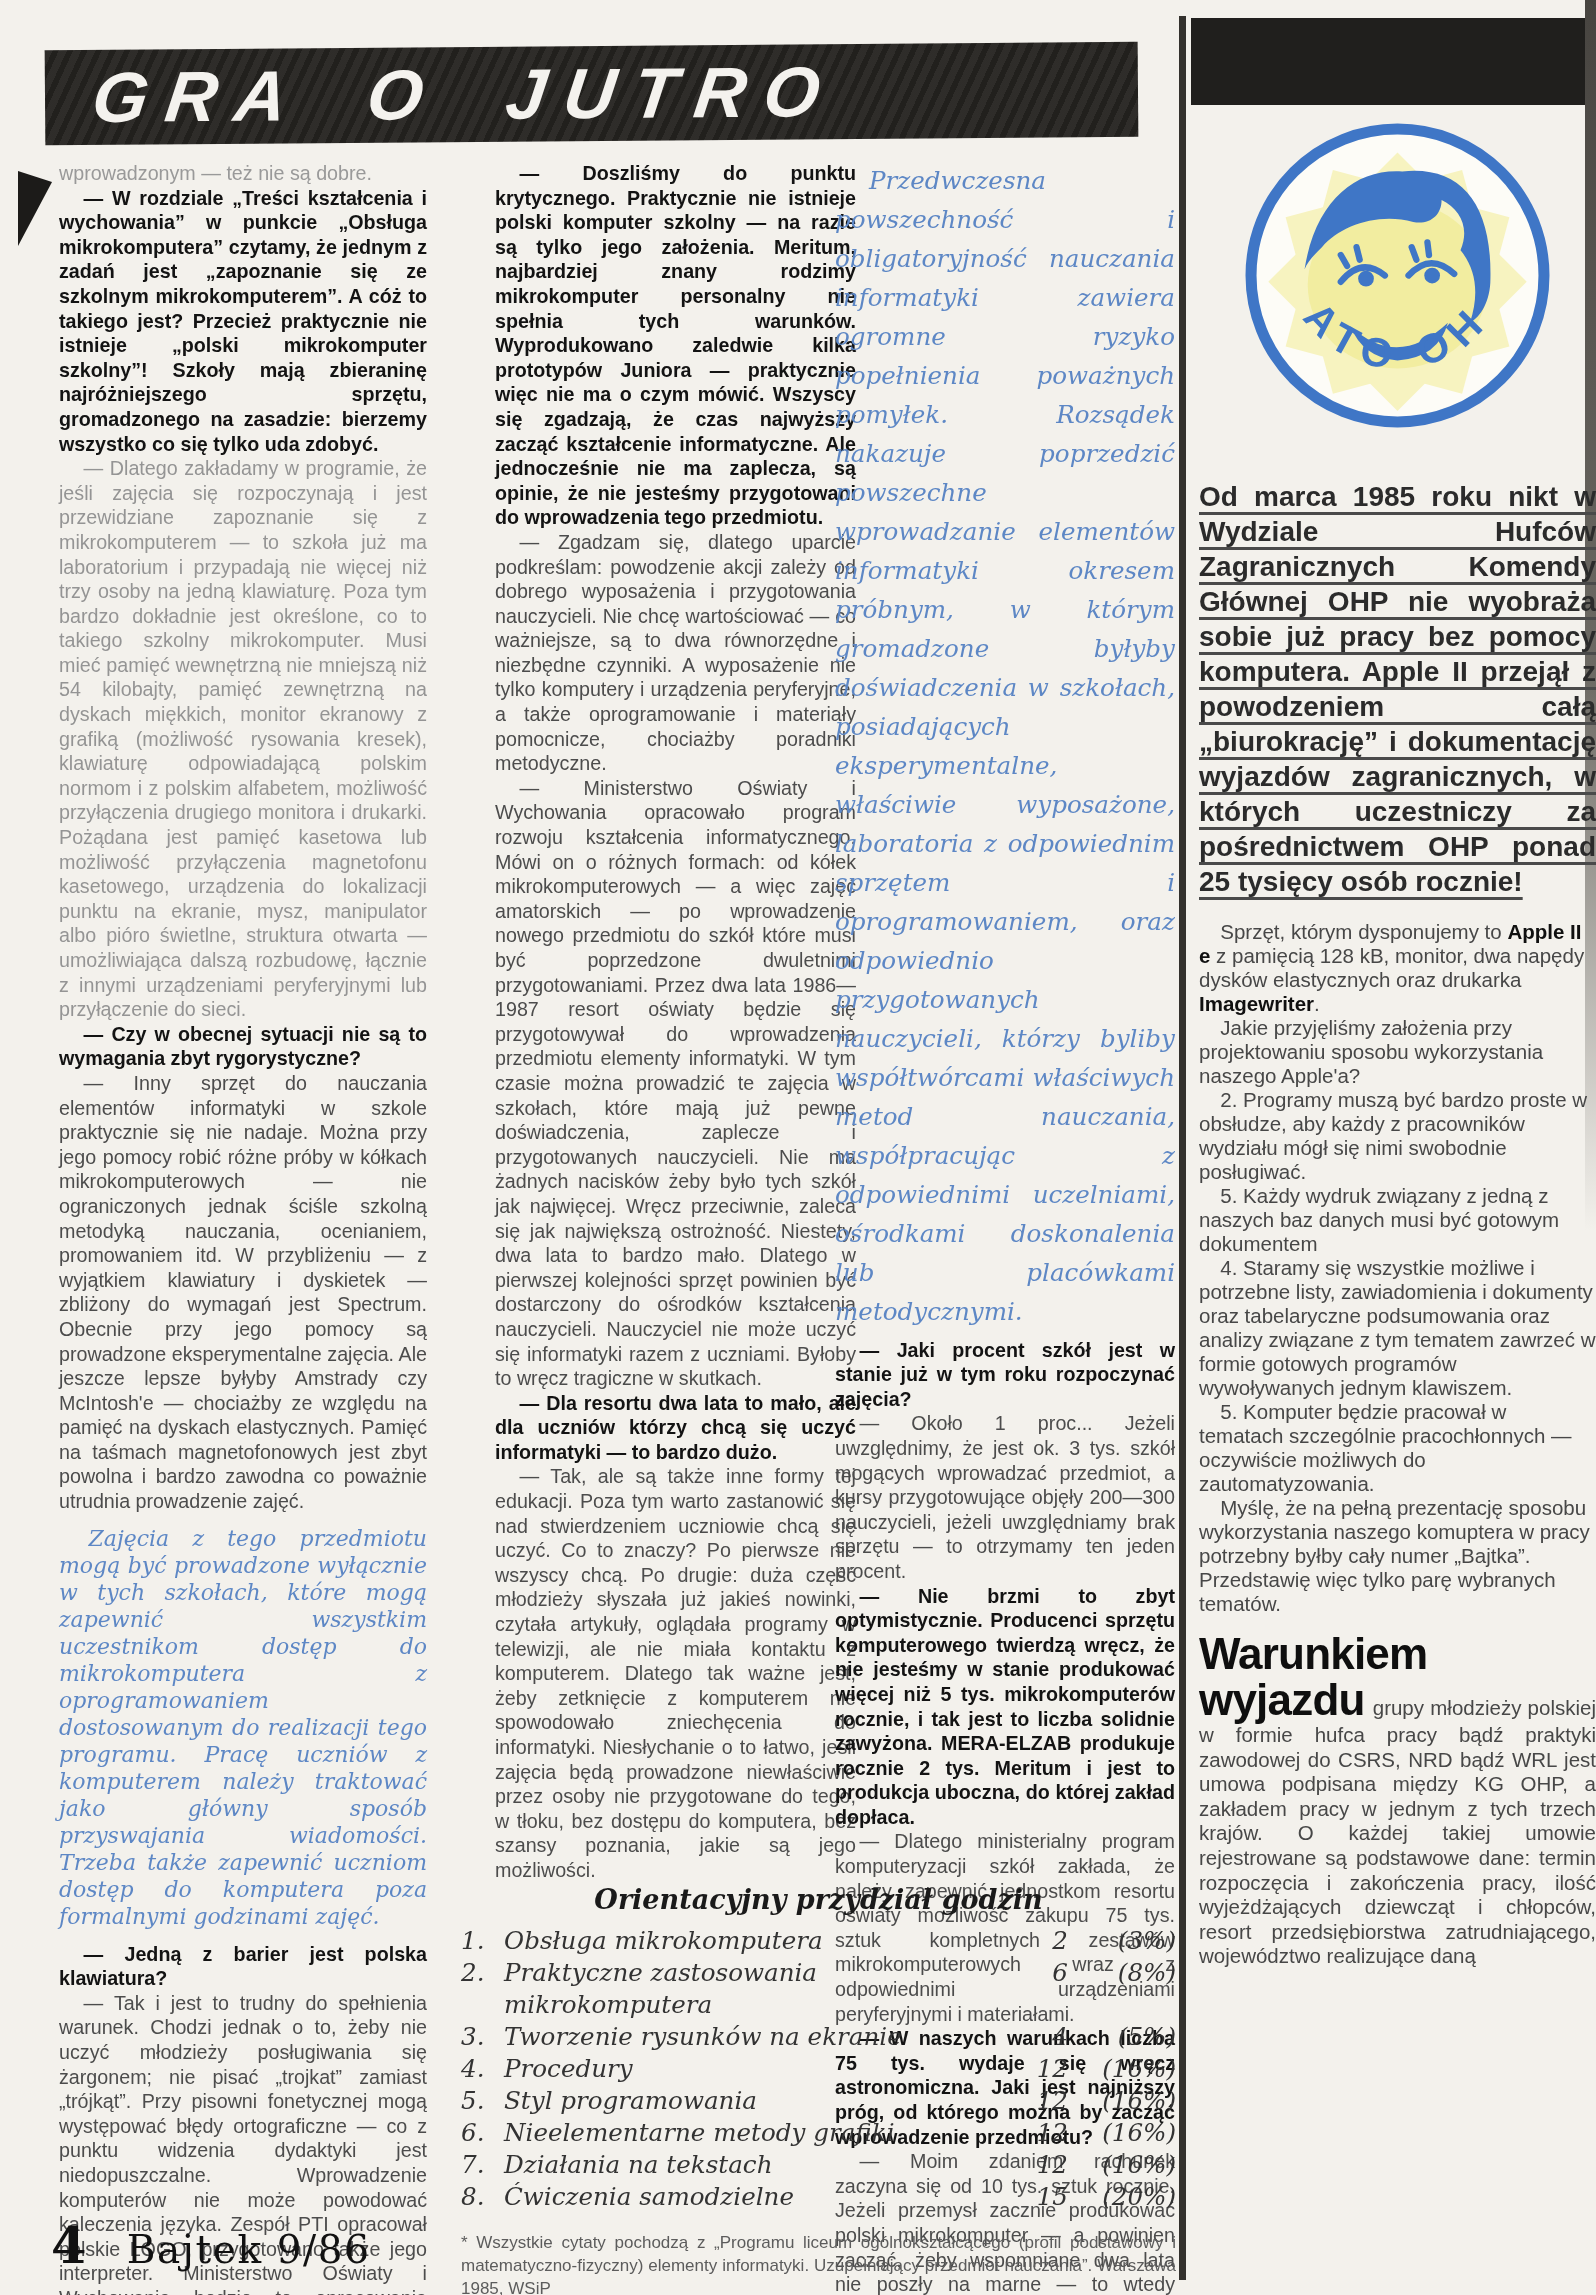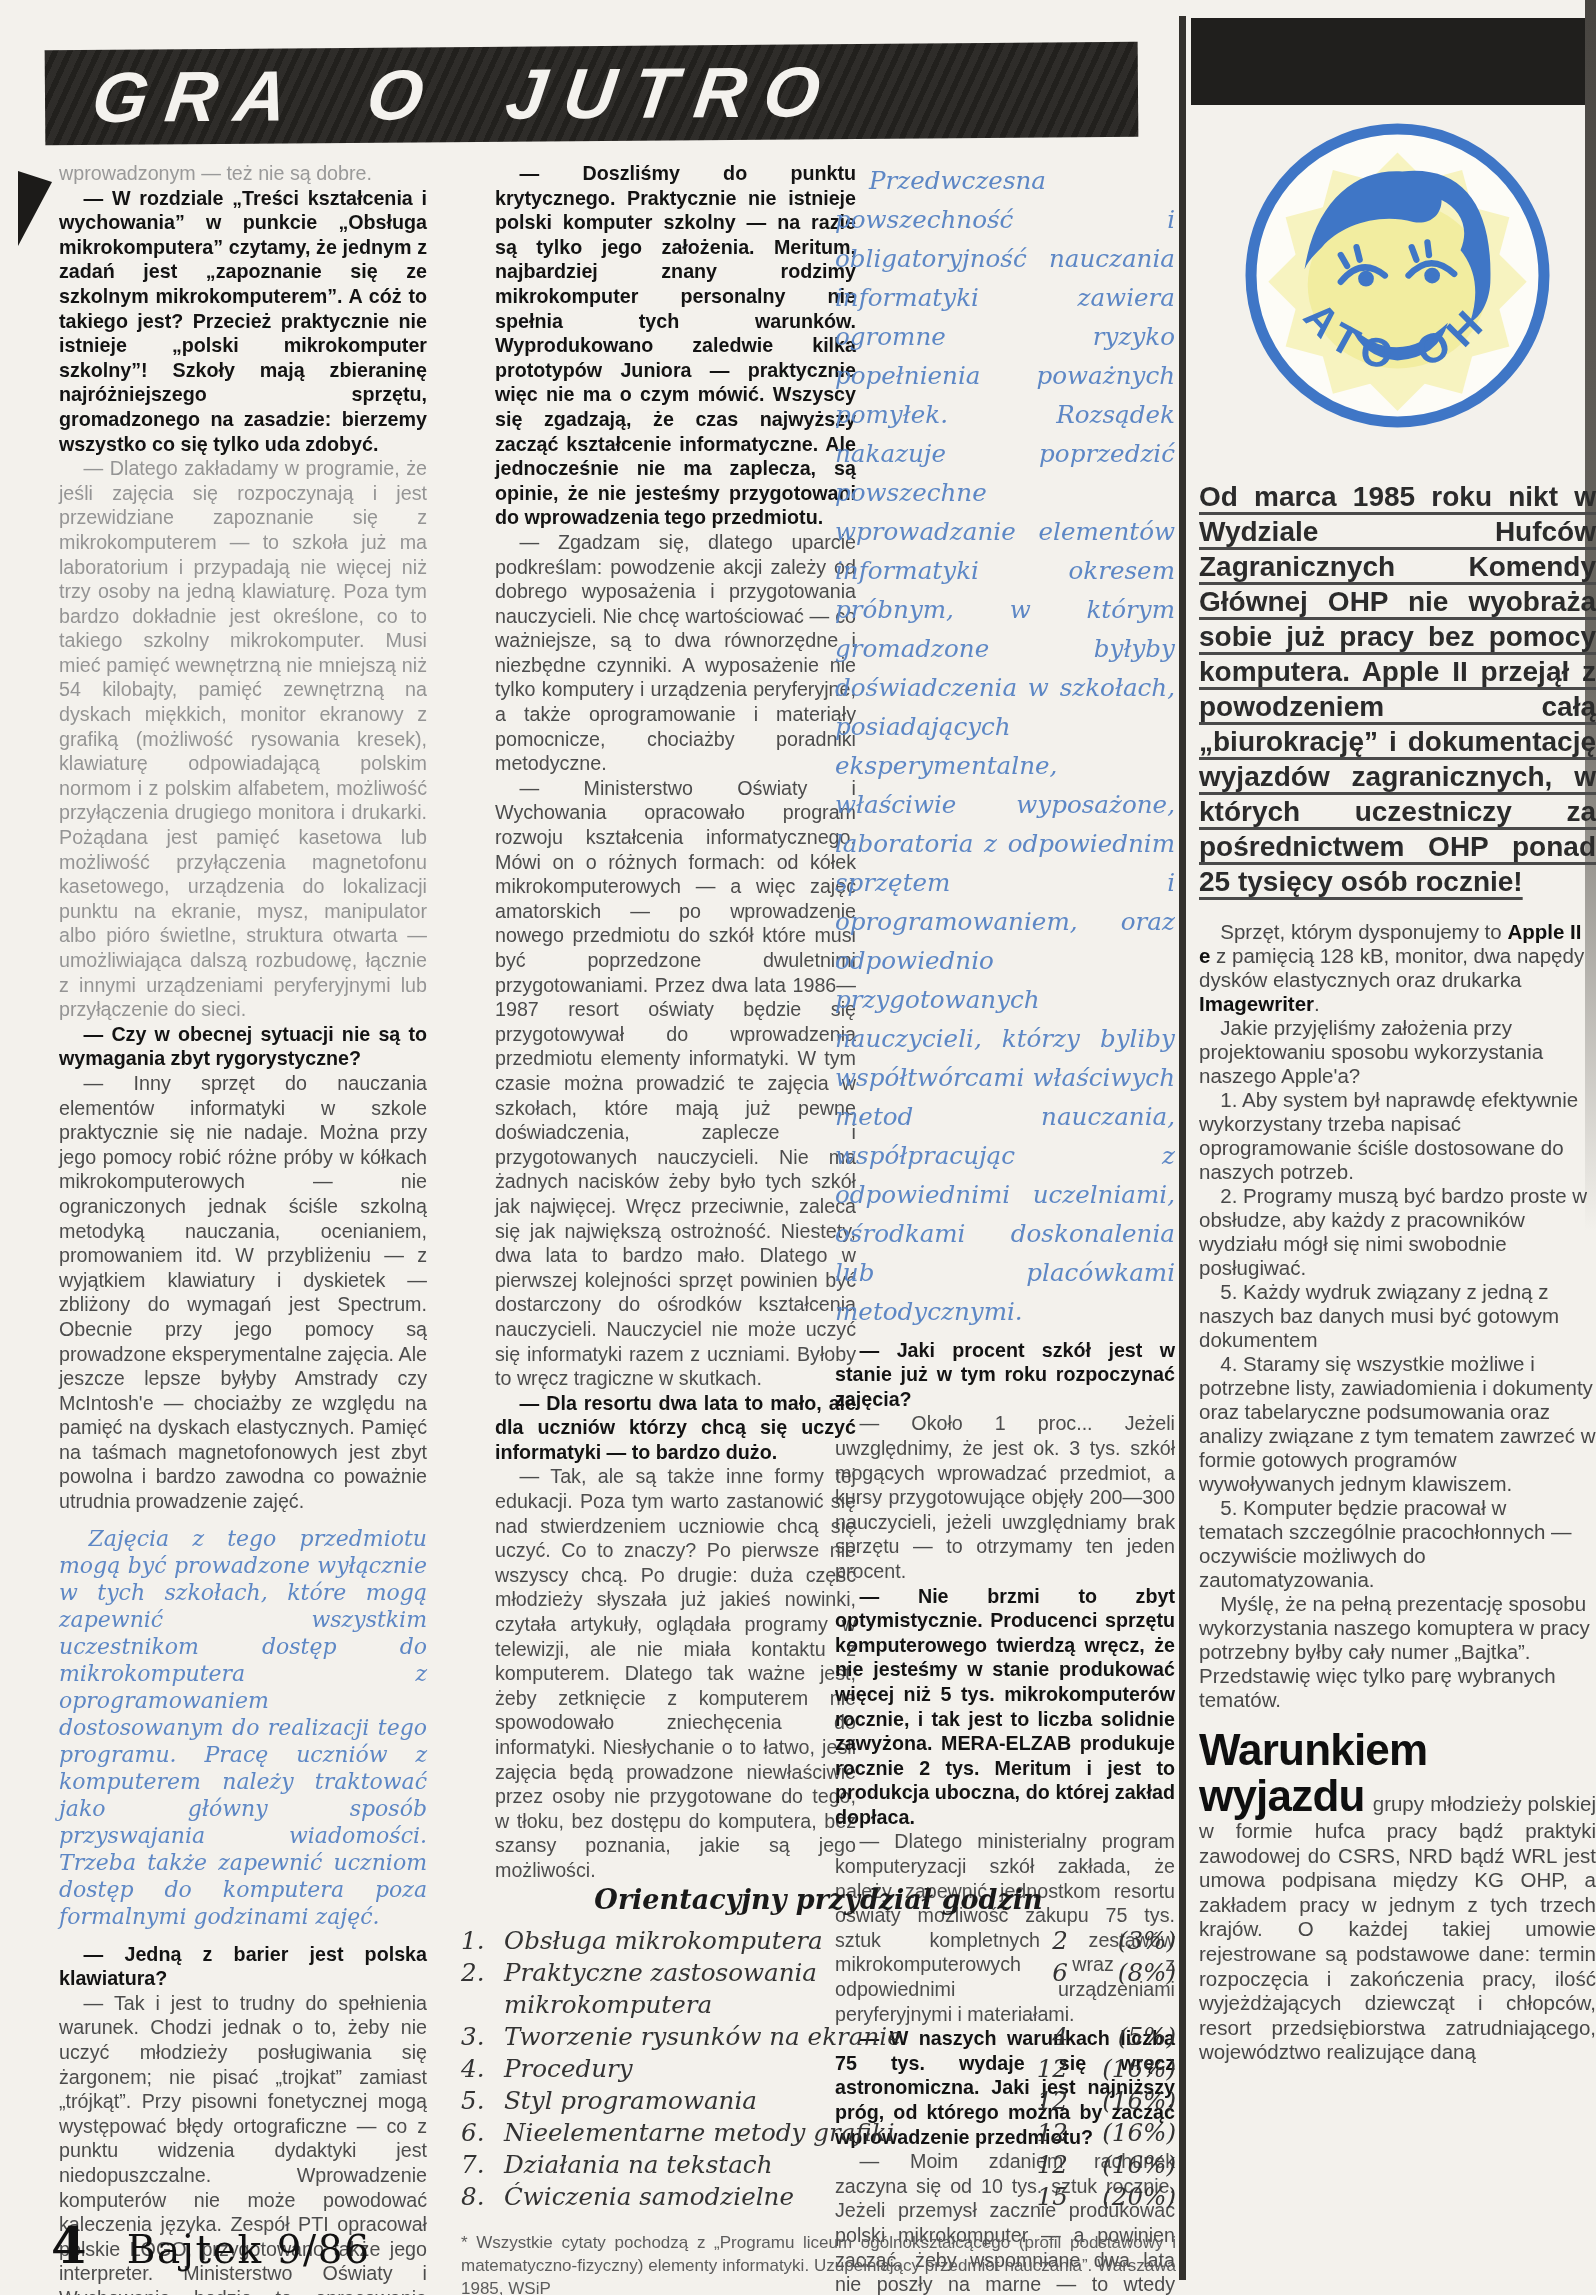--- a/index.html
+++ b/index.html
@@ -199,21 +199,20 @@
       <path id="lp" d="M36 120 A 72 72 0 0 0 164 120" fill="none"></path>
       <text font-size="26" font-weight="bold" fill="#3f76c6" letter-spacing="7" font-family="Liberation Sans, sans-serif">
         <textPath href="#lp" startOffset="50%" text-anchor="middle">LATO OHP</textPath>
       </text>
     </svg>
   </div>
   <p class="sb-lead">Od marca 1985 roku nikt w Wydziale Hufców Zagranicznych Komendy Głównej OHP nie wyobraża sobie już pracy bez pomocy komputera. Apple II przejął z powodzeniem całą „biurokrację” i dokumentację wyjazdów zagranicznych, w których uczestniczy za pośrednictwem OHP ponad 25 tysięcy osób rocznie!</p>
   <div class="sb-body">
       <p class="para normal"><span>Sprzęt, którym dysponujemy to </span><span class="b">Apple II e</span><span> z pamięcią 128 kB, monitor, dwa napędy dysków elastycznych oraz drukarka </span><span class="b">Imagewriter</span><span>.</span></p>
       <p class="para normal">Jakie przyjęliśmy założenia przy projektowaniu sposobu wykorzystania naszego Apple'a?</p>
-      <p class="para normal">1. Aby system był naprawdę efektywnie wykorzystany trzeba napisać oprogramowanie ściśle dostosowane do naszych potrzeb.</p>
       <p class="para normal">2. Programy muszą być bardzo proste w obsłudze, aby każdy z pracowników wydziału mógł się nimi swobodnie posługiwać.</p>
       <p class="para normal">5. Każdy wydruk związany z jedną z naszych baz danych musi być gotowym dokumentem</p>
       <p class="para normal">4. Staramy się wszystkie możliwe i potrzebne listy, zawiadomienia i dokumenty oraz tabelaryczne podsumowania oraz analizy związane z tym tematem zawrzeć w formie gotowych programów wywoływanych jednym klawiszem.</p>
       <p class="para normal">5. Komputer będzie pracował w tematach szczególnie pracochłonnych — oczywiście możliwych do zautomatyzowania.</p>
       <p class="para normal">Myślę, że na pełną prezentację sposobu wykorzystania naszego komuptera w pracy potrzebny byłby cały numer „Bajtka”. Przedstawię więc tylko parę wybranych tematów.</p>
     </div>
   <p class="sb-warunki">
     <span class="sb-headline">Warunkiem wyjazdu</span><span>grupy młodzieży polskiej w formie hufca pracy bądź praktyki zawodowej do CSRS, NRD bądź WRL jest umowa podpisana między KG OHP, a zakładem pracy w jednym z tych trzech krajów. O każdej takiej umowie rejestrowane są podstawowe dane: termin rozpoczęcia i zakończenia pracy, ilość wyjeżdżających dziewcząt i chłopców, resort przedsiębiorstwa zatrudniającego, województwo realizujące daną</span>
   </p>
 </aside>

